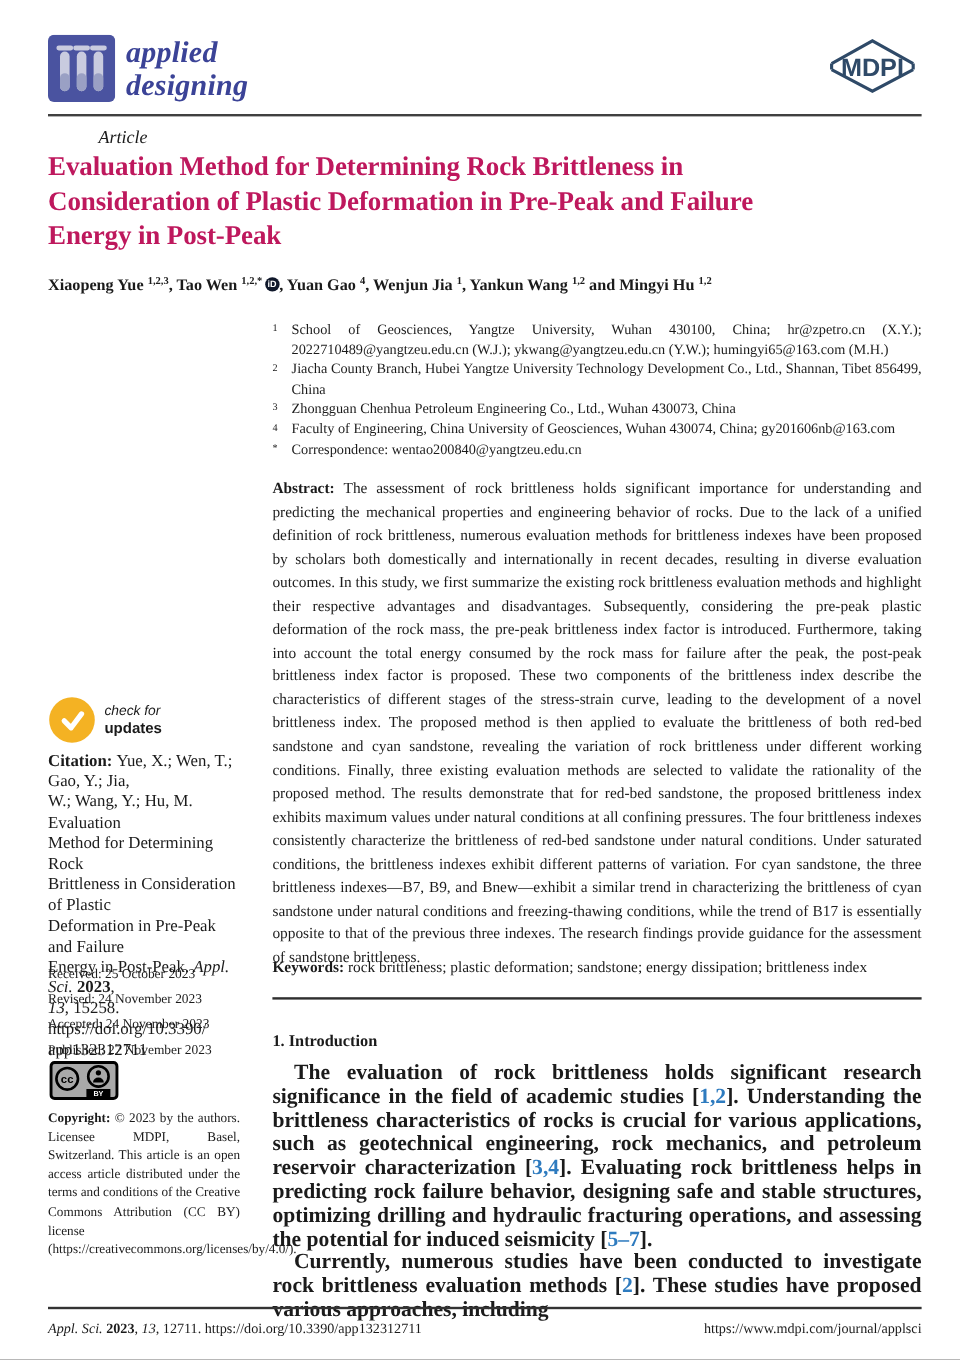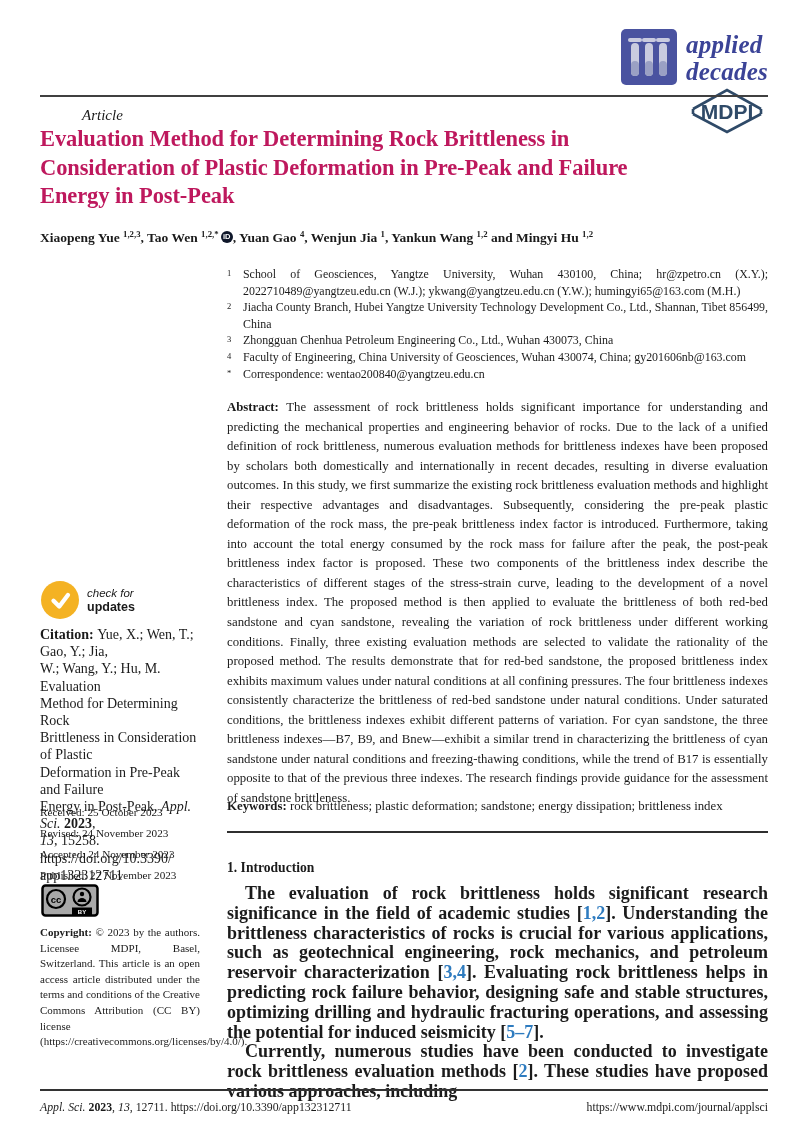--- a/index.html
+++ b/index.html
@@ -9,21 +9,21 @@
     background:#ffffff; overflow:hidden;
     font-family:"Liberation Serif", serif; color:#1b1b1b;
   }
   .b { font-weight:bold; }
   .i { font-style:italic; }
   sup { font-size:0.65em; vertical-align:super; line-height:0; }
   .ref { color:#2e7bbf; }
 
   
   .header { position:absolute; top:29px; left:40px; right:32px;
-            display:flex; justify-content:space-between; align-items:flex-end;flex-direction:column; }
+            display:flex; justify-content:space-between; align-items:flex-start; }
   .journal-logo { display:flex; gap:9px; align-items:flex-start; }
   .journal-name { font-style:italic; font-weight:bold; color:#3b4397;
                   font-size:25px; line-height:27px; padding-top:2px; letter-spacing:0.2px; }
   .header-rule { position:absolute; top:95px; left:40px; right:32px; height:2px; background:#404040; }
 
   .article-type { position:absolute; top:107px; left:40px; font-size:15px; font-style:italic;margin-left:42px; }
   .title { position:absolute; top:125px; left:40px; width:732px;
            font-size:22.5px; line-height:28.5px; font-weight:bold; color:#be185d;
            white-space:pre-line; letter-spacing:-0.1px; }
   .authors { position:absolute; top:230px; left:40px; width:732px;
@@ -88,21 +88,21 @@
         <rect x="35" y="9" width="14" height="4" rx="2" fill="#c9cbdf"></rect>
         <rect x="10" y="14" width="8" height="33" rx="4" fill="#c9cbdf"></rect>
         <rect x="24" y="14" width="8" height="33" rx="4" fill="#c9cbdf"></rect>
         <rect x="38" y="14" width="8" height="33" rx="4" fill="#c9cbdf"></rect>
         <rect x="10" y="32" width="8" height="15" rx="4" fill="#9aa0c4"></rect>
         <rect x="24" y="32" width="8" height="15" rx="4" fill="#9aa0c4"></rect>
         <rect x="38" y="32" width="8" height="15" rx="4" fill="#9aa0c4"></rect>
       </svg>
       <div class="journal-name">
         <div>applied</div>
-        <div>decades</div>
+        <div>designing</div>
       </div>
     </div>
     <svg width="82" height="50" viewBox="0 0 82 50">
       <polyline points="7,24 41,5 75,24" fill="none" stroke="#2f4a68" stroke-width="2.6"></polyline>
       <polyline points="7,29 41,47 75,29" fill="none" stroke="#2f4a68" stroke-width="2.6"></polyline>
       <line x1="7" y1="24" x2="7" y2="29" stroke="#2f4a68" stroke-width="2.6"></line>
       <line x1="75" y1="24" x2="75" y2="29" stroke="#2f4a68" stroke-width="2.6"></line>
       <text x="41" y="34" text-anchor="middle" font-size="21" font-weight="bold" font-family="Liberation Sans, sans-serif" fill="#2f4a68">MDPI</text>
     </svg>
   </div>

